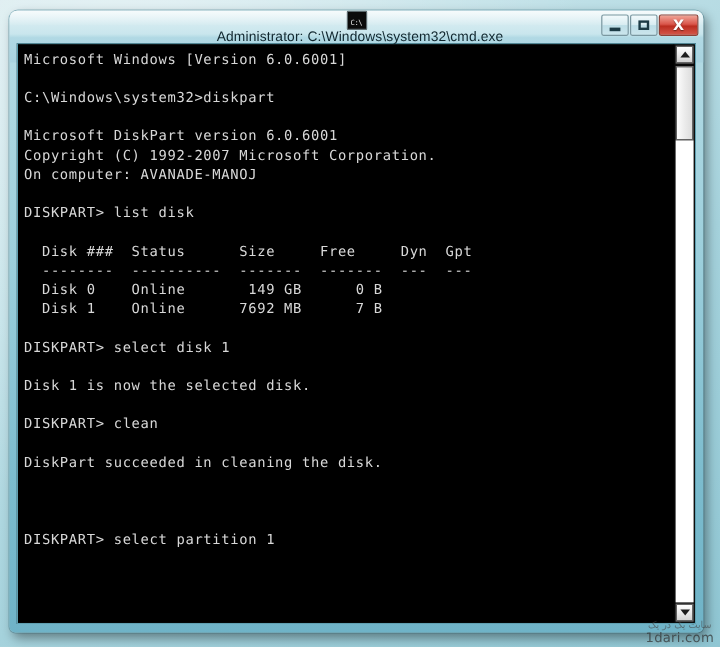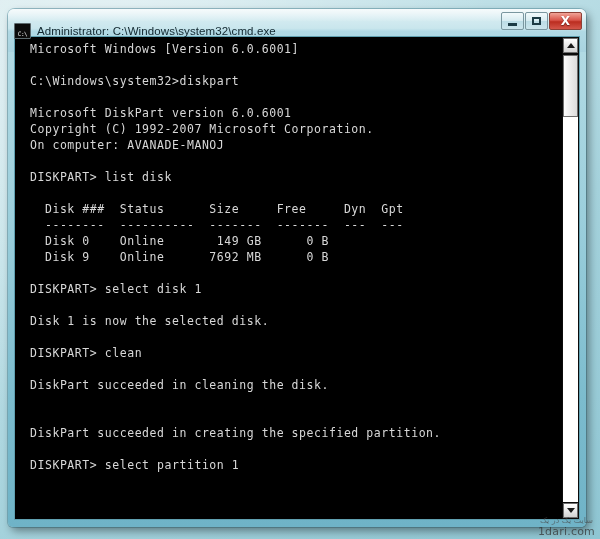--- a/index.html
+++ b/index.html
@@ -41,20 +41,21 @@
   
   #titlebar {
     position: relative;
     height: 43px;
     border-radius: 6px 6px 0 0;
     background: linear-gradient(180deg, #dff0f4 0%, #c9e6ed 45%, #b1d9e4 52%, #a9d3e0 100%);
     display: flex;
     align-items: center;
     padding-left: 6px;
     box-sizing: border-box;
+    flex-direction: column;
   }
   #titlebar::after {
     content: "";
     position: absolute;
     left: 0; right: 0; top: 0;
     height: 12px;
     border-radius: 6px 6px 0 0;
     background: linear-gradient(180deg, rgba(255,255,255,0.72), rgba(255,255,255,0.06));
     pointer-events: none;
   }
@@ -148,21 +149,21 @@
     box-sizing: border-box;
     border: 1px solid #5f9fb0;
     background: #000;
     display: flex;
   }
 
   #console {
     flex: 1 1 auto;
     background: #000000;
     overflow: hidden;
-    padding: 4px 0 0 15px;
+    padding: 4px 0 0 5px;
     box-sizing: border-box;
   }
 
   .line {
     font-family: "DejaVu Sans Mono", monospace;
     font-size: 11.5px;
     line-height: 16px;
     color: #d8d8d8;
     white-space: pre;
     letter-spacing: 0.55px;
@@ -287,32 +288,31 @@
         <div class="line blank">&nbsp;</div>
         <div class="line">Microsoft DiskPart version 6.0.6001</div>
         <div class="line">Copyright (C) 1992-2007 Microsoft Corporation.</div>
         <div class="line">On computer: AVANADE-MANOJ</div>
         <div class="line blank">&nbsp;</div>
         <div class="line">DISKPART&gt; list disk</div>
         <div class="line blank">&nbsp;</div>
         <div class="line">  Disk ###  Status      Size     Free     Dyn  Gpt</div>
         <div class="line">  --------  ----------  -------  -------  ---  ---</div>
         <div class="line">  Disk 0    Online       149 GB      0 B</div>
-        <div class="line">  Disk 9    Online      7692 MB      0 B</div>
+        <div class="line">  Disk 1    Online      7692 MB      7 B</div>
         <div class="line blank">&nbsp;</div>
         <div class="line">DISKPART&gt; select disk 1</div>
         <div class="line blank">&nbsp;</div>
         <div class="line">Disk 1 is now the selected disk.</div>
         <div class="line blank">&nbsp;</div>
         <div class="line">DISKPART&gt; clean</div>
         <div class="line blank">&nbsp;</div>
         <div class="line">DiskPart succeeded in cleaning the disk.</div>
         <div class="line blank">&nbsp;</div>
         <div class="line blank">&nbsp;</div>
-        <div class="line">DiskPart succeeded in creating the specified partition.</div>
         <div class="line blank">&nbsp;</div>
         <div class="line">DISKPART&gt; select partition 1</div>
         <div class="line blank">&nbsp;</div>
       </div>
 
     <div id="scrollbar">
       <div class="sb-btn up">
         <div class="arrow-up"></div>
       </div>
       <div id="sb-thumb"></div>

